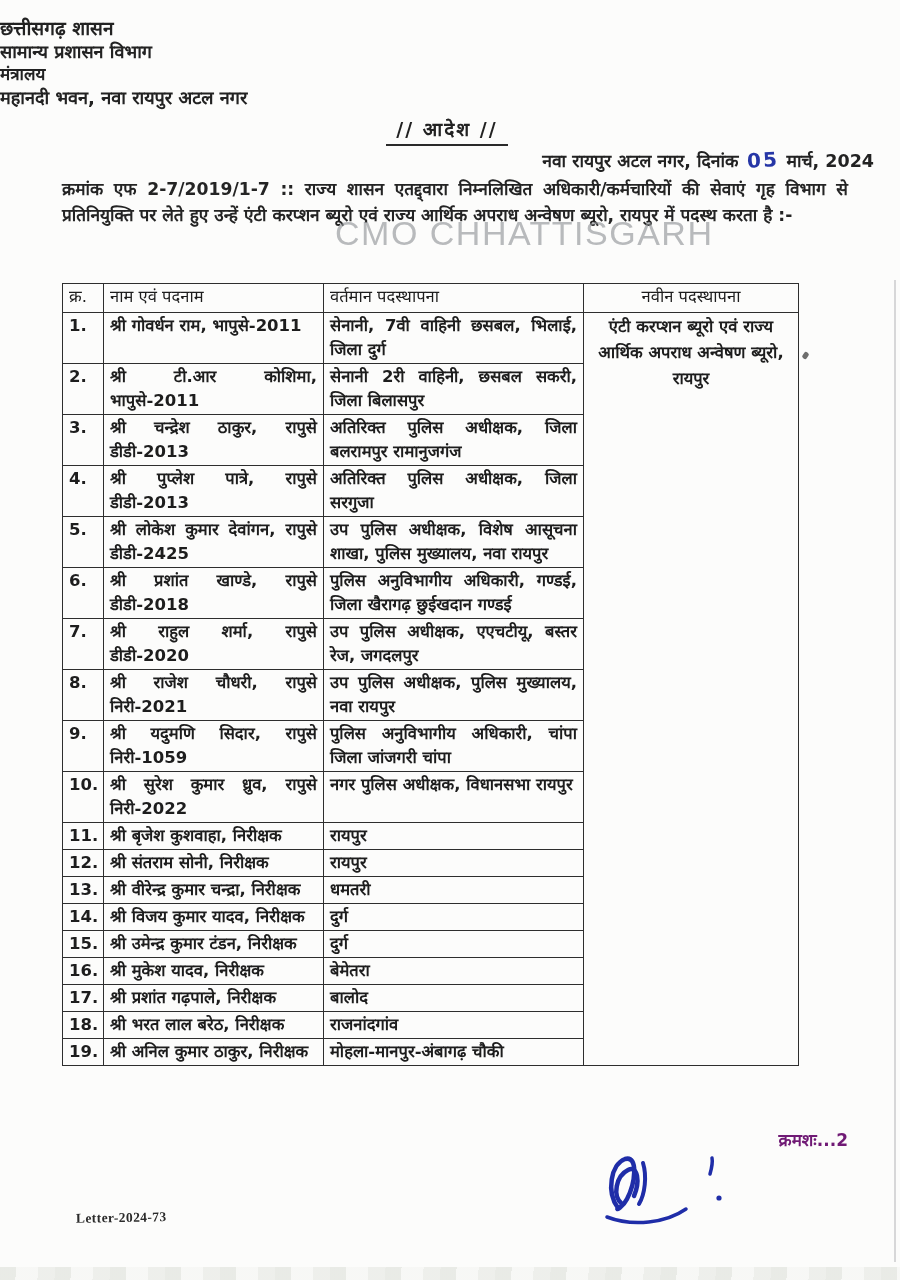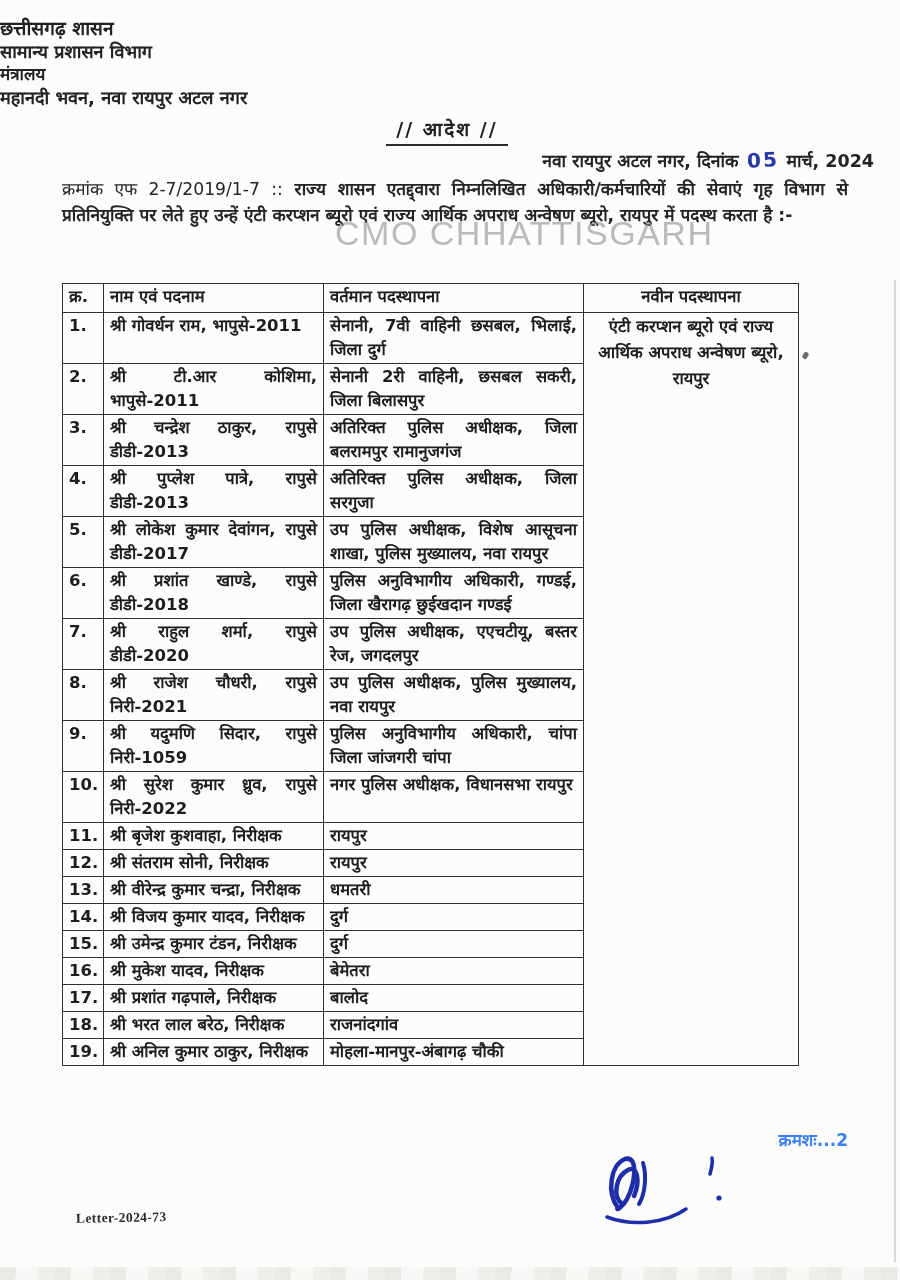--- a/index.html
+++ b/index.html
@@ -29,54 +29,54 @@
   .dateline .hand{
     color:#2636a6;font-size:20px;font-weight:600;letter-spacing:2px;
     display:inline-block;transform:rotate(-4deg);padding:0 2px;
   }
   
   .bodypara{
     position:absolute;top:176px;left:62px;width:786px;
     font-size:17.2px;line-height:26px;font-weight:600;color:#242424;
     text-align:justify;margin:0;
   }
-  .bodypara .ref{font-weight:400;}
+  .bodypara .ref{font-weight:700;}
   
   .watermark{
     position:absolute;top:214px;left:335px;width:460px;
     font-family:"Liberation Sans",sans-serif;
     font-size:34px;font-weight:400;letter-spacing:1.5px;
     color:#8f9296;opacity:.62;white-space:nowrap;z-index:5;
   }
   
   .order-table{
     position:absolute;top:283px;left:62px;width:736px;
     border-collapse:collapse;table-layout:fixed;
     font-size:16.5px;line-height:24px;font-weight:600;color:#1d1d1d;
   }
   .order-table th,.order-table td{
     border:1.4px solid #2e2e2e;padding:1px 6px;vertical-align:top;
     overflow:hidden;
   }
-  .order-table th{font-weight:700;height:26px;margin-top:9px;}
+  .order-table th{font-weight:400;height:26px;margin-top:9px;}
   col.w-sno{width:41px;}
   col.w-name{width:220px;}
   col.w-cur{width:260px;}
   col.w-new{width:215px;}
   .h-sno{text-align:left;}
   .h-name,.h-cur{text-align:left;}
   .h-new{text-align:center;}
   .c-sno{text-align:left;padding-left:8px;}
   .c-name,.c-cur{text-align:justify;}
   .c-new{
     vertical-align:middle;text-align:center;
     padding:0 8px 128px 8px;font-weight:600;line-height:26px;
   }
   
-  .continuation{position:absolute;top:1128px;right:52px;font-size:17px;font-weight:700;color:#3b82f6;}
+  .continuation{position:absolute;top:1128px;right:52px;font-size:17px;font-weight:700;color:#701a75;}
   .signature{position:absolute;top:1146px;left:598px;width:132px;height:92px;}
   .doc-id{
     position:absolute;top:1210px;left:76px;
     font-family:"Liberation Serif",serif;font-size:13.5px;font-weight:600;color:#2b2b2b;
     transform:rotate(-1deg);letter-spacing:.4px;
   }
   
   .edge-line-right{
     position:absolute;top:280px;bottom:18px;right:4px;width:2px;
     background:rgba(120,120,125,.28);
@@ -155,21 +155,21 @@
           <td class="c-name">श्री चन्द्रेश ठाकुर, रापुसे डीडी-2013</td>
           <td class="c-cur">अतिरिक्त पुलिस अधीक्षक, जिला बलरामपुर रामानुजगंज</td>
         </tr>
         <tr>
           <td class="c-sno">4.</td>
           <td class="c-name">श्री पुप्लेश पात्रे, रापुसे डीडी-2013</td>
           <td class="c-cur">अतिरिक्त पुलिस अधीक्षक, जिला सरगुजा</td>
         </tr>
         <tr>
           <td class="c-sno">5.</td>
-          <td class="c-name">श्री लोकेश कुमार देवांगन, रापुसे डीडी-2017</td>
+          <td class="c-name">श्री लोकेश कुमार देवांगन, रापुसे डीडी-2425</td>
           <td class="c-cur">उप पुलिस अधीक्षक, विशेष आसूचना शाखा, पुलिस मुख्यालय, नवा रायपुर</td>
         </tr>
         <tr>
           <td class="c-sno">6.</td>
           <td class="c-name">श्री प्रशांत खाण्डे, रापुसे डीडी-2018</td>
           <td class="c-cur">पुलिस अनुविभागीय अधिकारी, गण्डई, जिला खैरागढ़ छुईखदान गण्डई</td>
         </tr>
         <tr>
           <td class="c-sno">7.</td>
           <td class="c-name">श्री राहुल शर्मा, रापुसे डीडी-2020</td>

